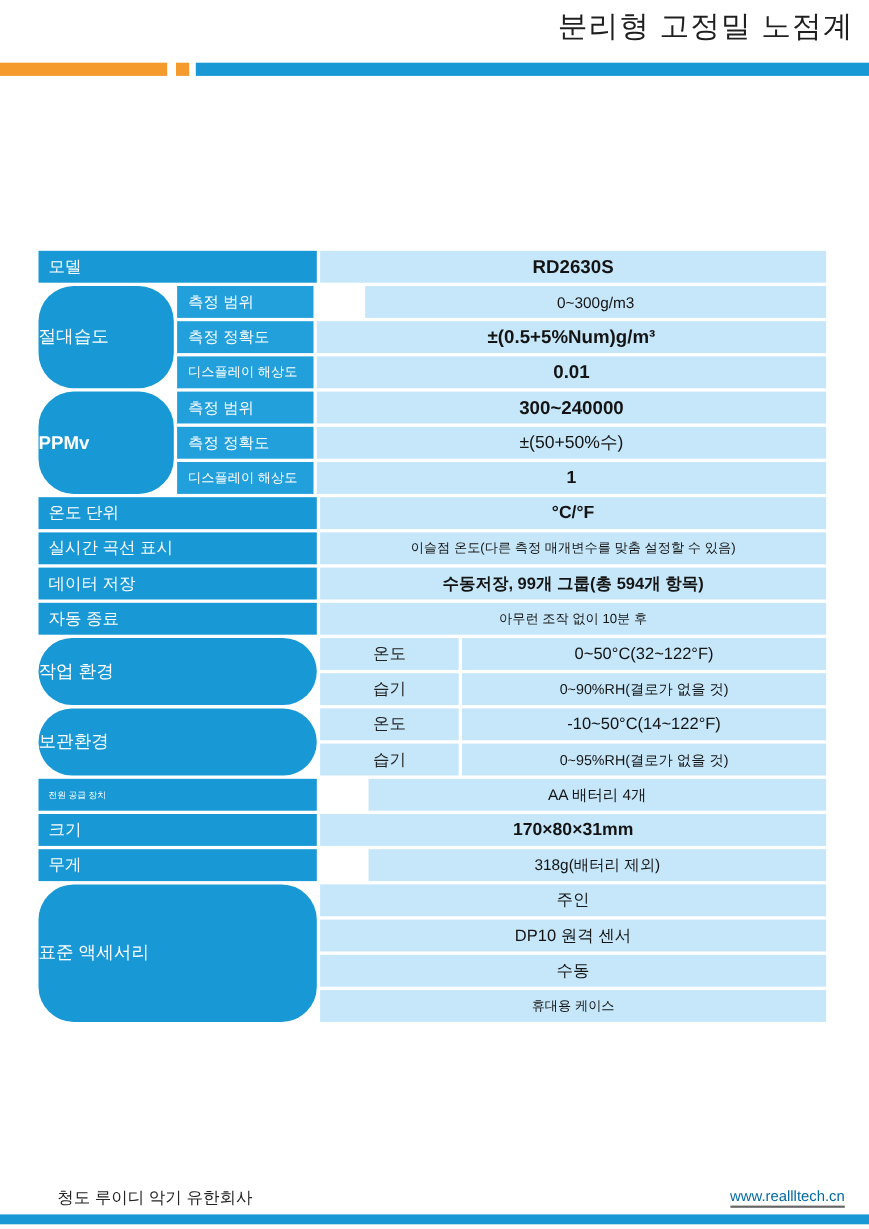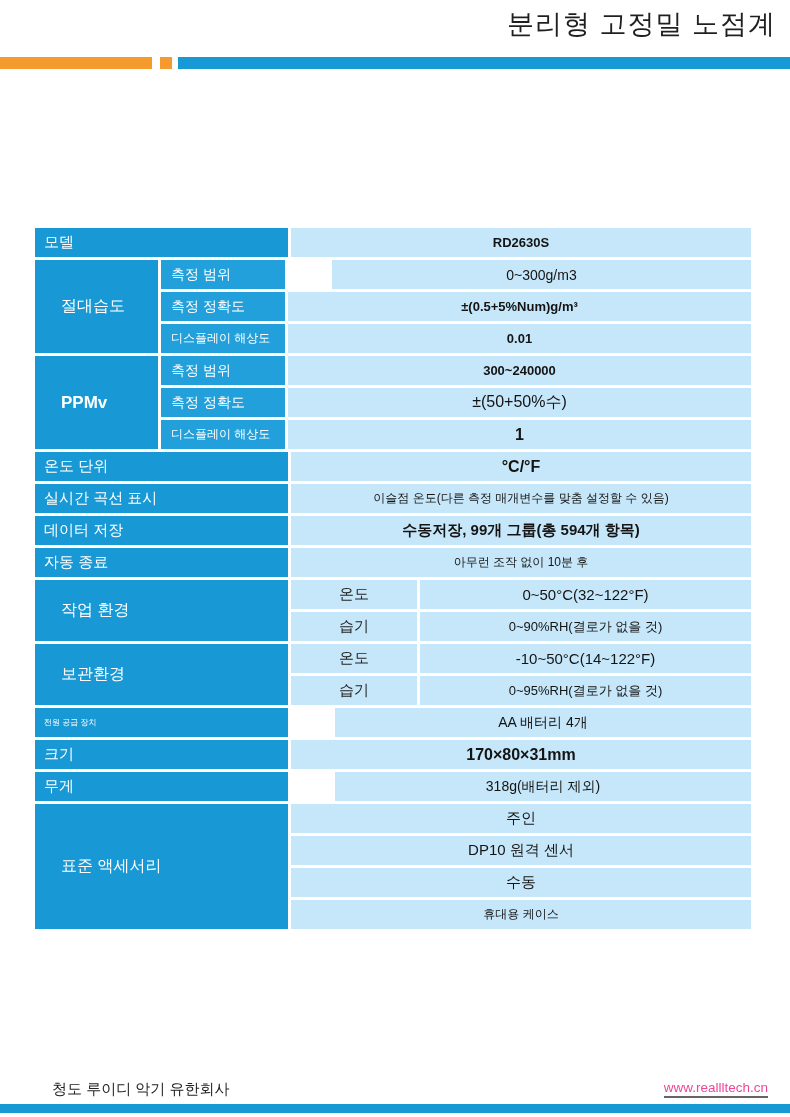--- a/index.html
+++ b/index.html
@@ -26,40 +26,40 @@
     position:absolute;left:35px;top:228px;width:716px;
     display:flex;flex-direction:column;gap:3px;
   }
   .band{display:flex;gap:3px;}
   .h1{height:29px;}
   .rowcol{flex:1;display:flex;flex-direction:column;gap:3px;}
   .r{display:flex;gap:3px;height:29px;}
   .c{display:flex;align-items:center;box-sizing:border-box;}
   .lbl{background:var(--blue);color:#fff;width:253px;padding-left:9px;font-size:15px;}
   .lbl-tiny{font-size:8px;}
-  .glbl{background:var(--blue);color:#fff;padding-left:26px;font-size:16px;display:flex;align-items:center;box-sizing:border-box;}
+  .glbl{background:var(--blue);color:#fff;padding-left:0;font-size:16px;display:flex;align-items:center;box-sizing:border-box;border-radius:32px;}
   .w1{width:123px;}
   .w2{width:253px;}
   .g12{font-size:16px;}
   .gbold{font-weight:bold;font-size:17px;}
   .sub{background:var(--blue2);color:#fff;width:124px;padding-left:10px;font-size:14px;}
   .sub-sm{font-size:12px;}
   .mid{background:var(--lblue);width:126px;justify-content:center;font-size:15px;color:#222;}
   .val{background:var(--lblue);flex:1;justify-content:center;text-align:center;font-size:15px;color:#141414;}
-  .v17b{font-size:13px;font-weight:bold;}
+  .v17b{font-size:17px;font-weight:bold;}
   .v16b{font-size:16px;font-weight:bold;}
   .v16{font-size:16px;}
   .v15b{font-size:15px;font-weight:600;}
   .v14{font-size:14px;margin-left:44px;}
   .v13{font-size:13px;}
   .v12{font-size:12px;}
 
   .footer-company{position:absolute;left:22px;top:1080px;font-size:15px;color:#222;margin-left:30px;}
   .footer-site{
-    position:absolute;right:22px;top:1080px;font-size:13.5px;color:#ec4899;
+    position:absolute;right:22px;top:1080px;font-size:13.5px;color:#0369a1;
     border-bottom:2px solid #666;padding-bottom:1px;
   }
   .bottom-bar{position:absolute;left:0;top:1104px;width:790px;height:9px;background:var(--blue);}
 </style>
 </head>
 <body>
 
 <div class="title">분리형 고정밀 노점계</div>
 
 <div class="bar bar-orange"></div>

